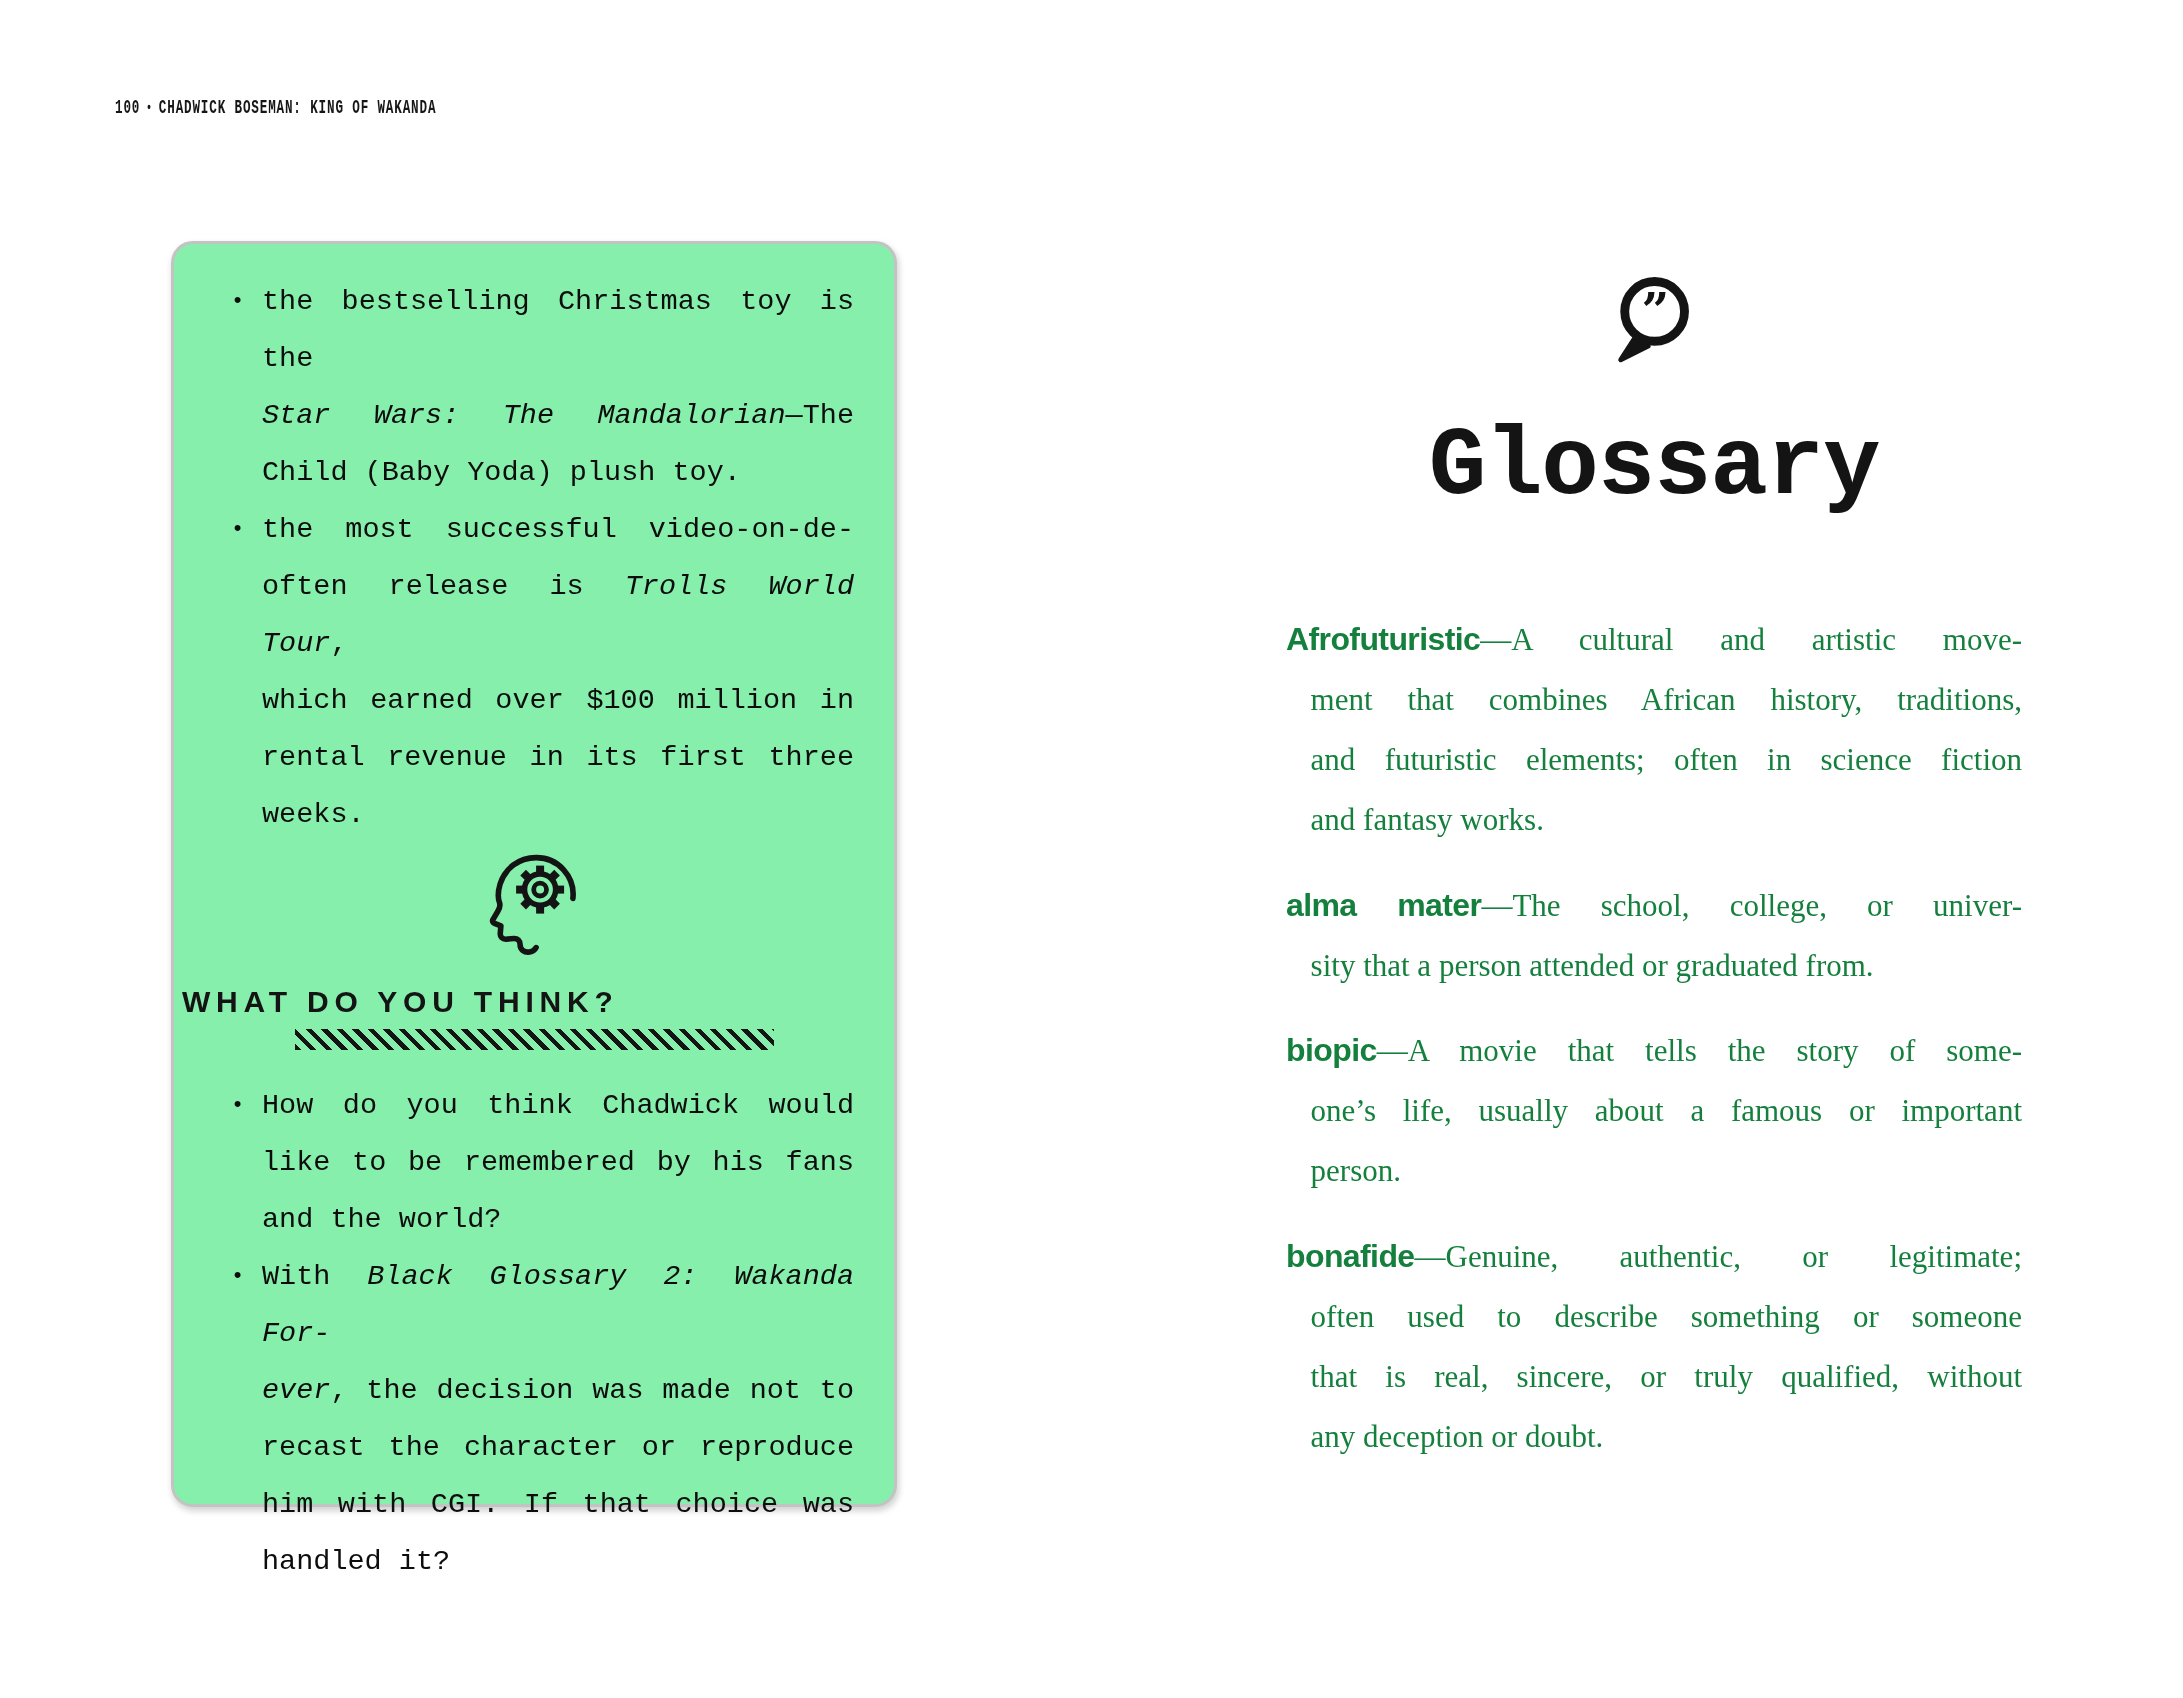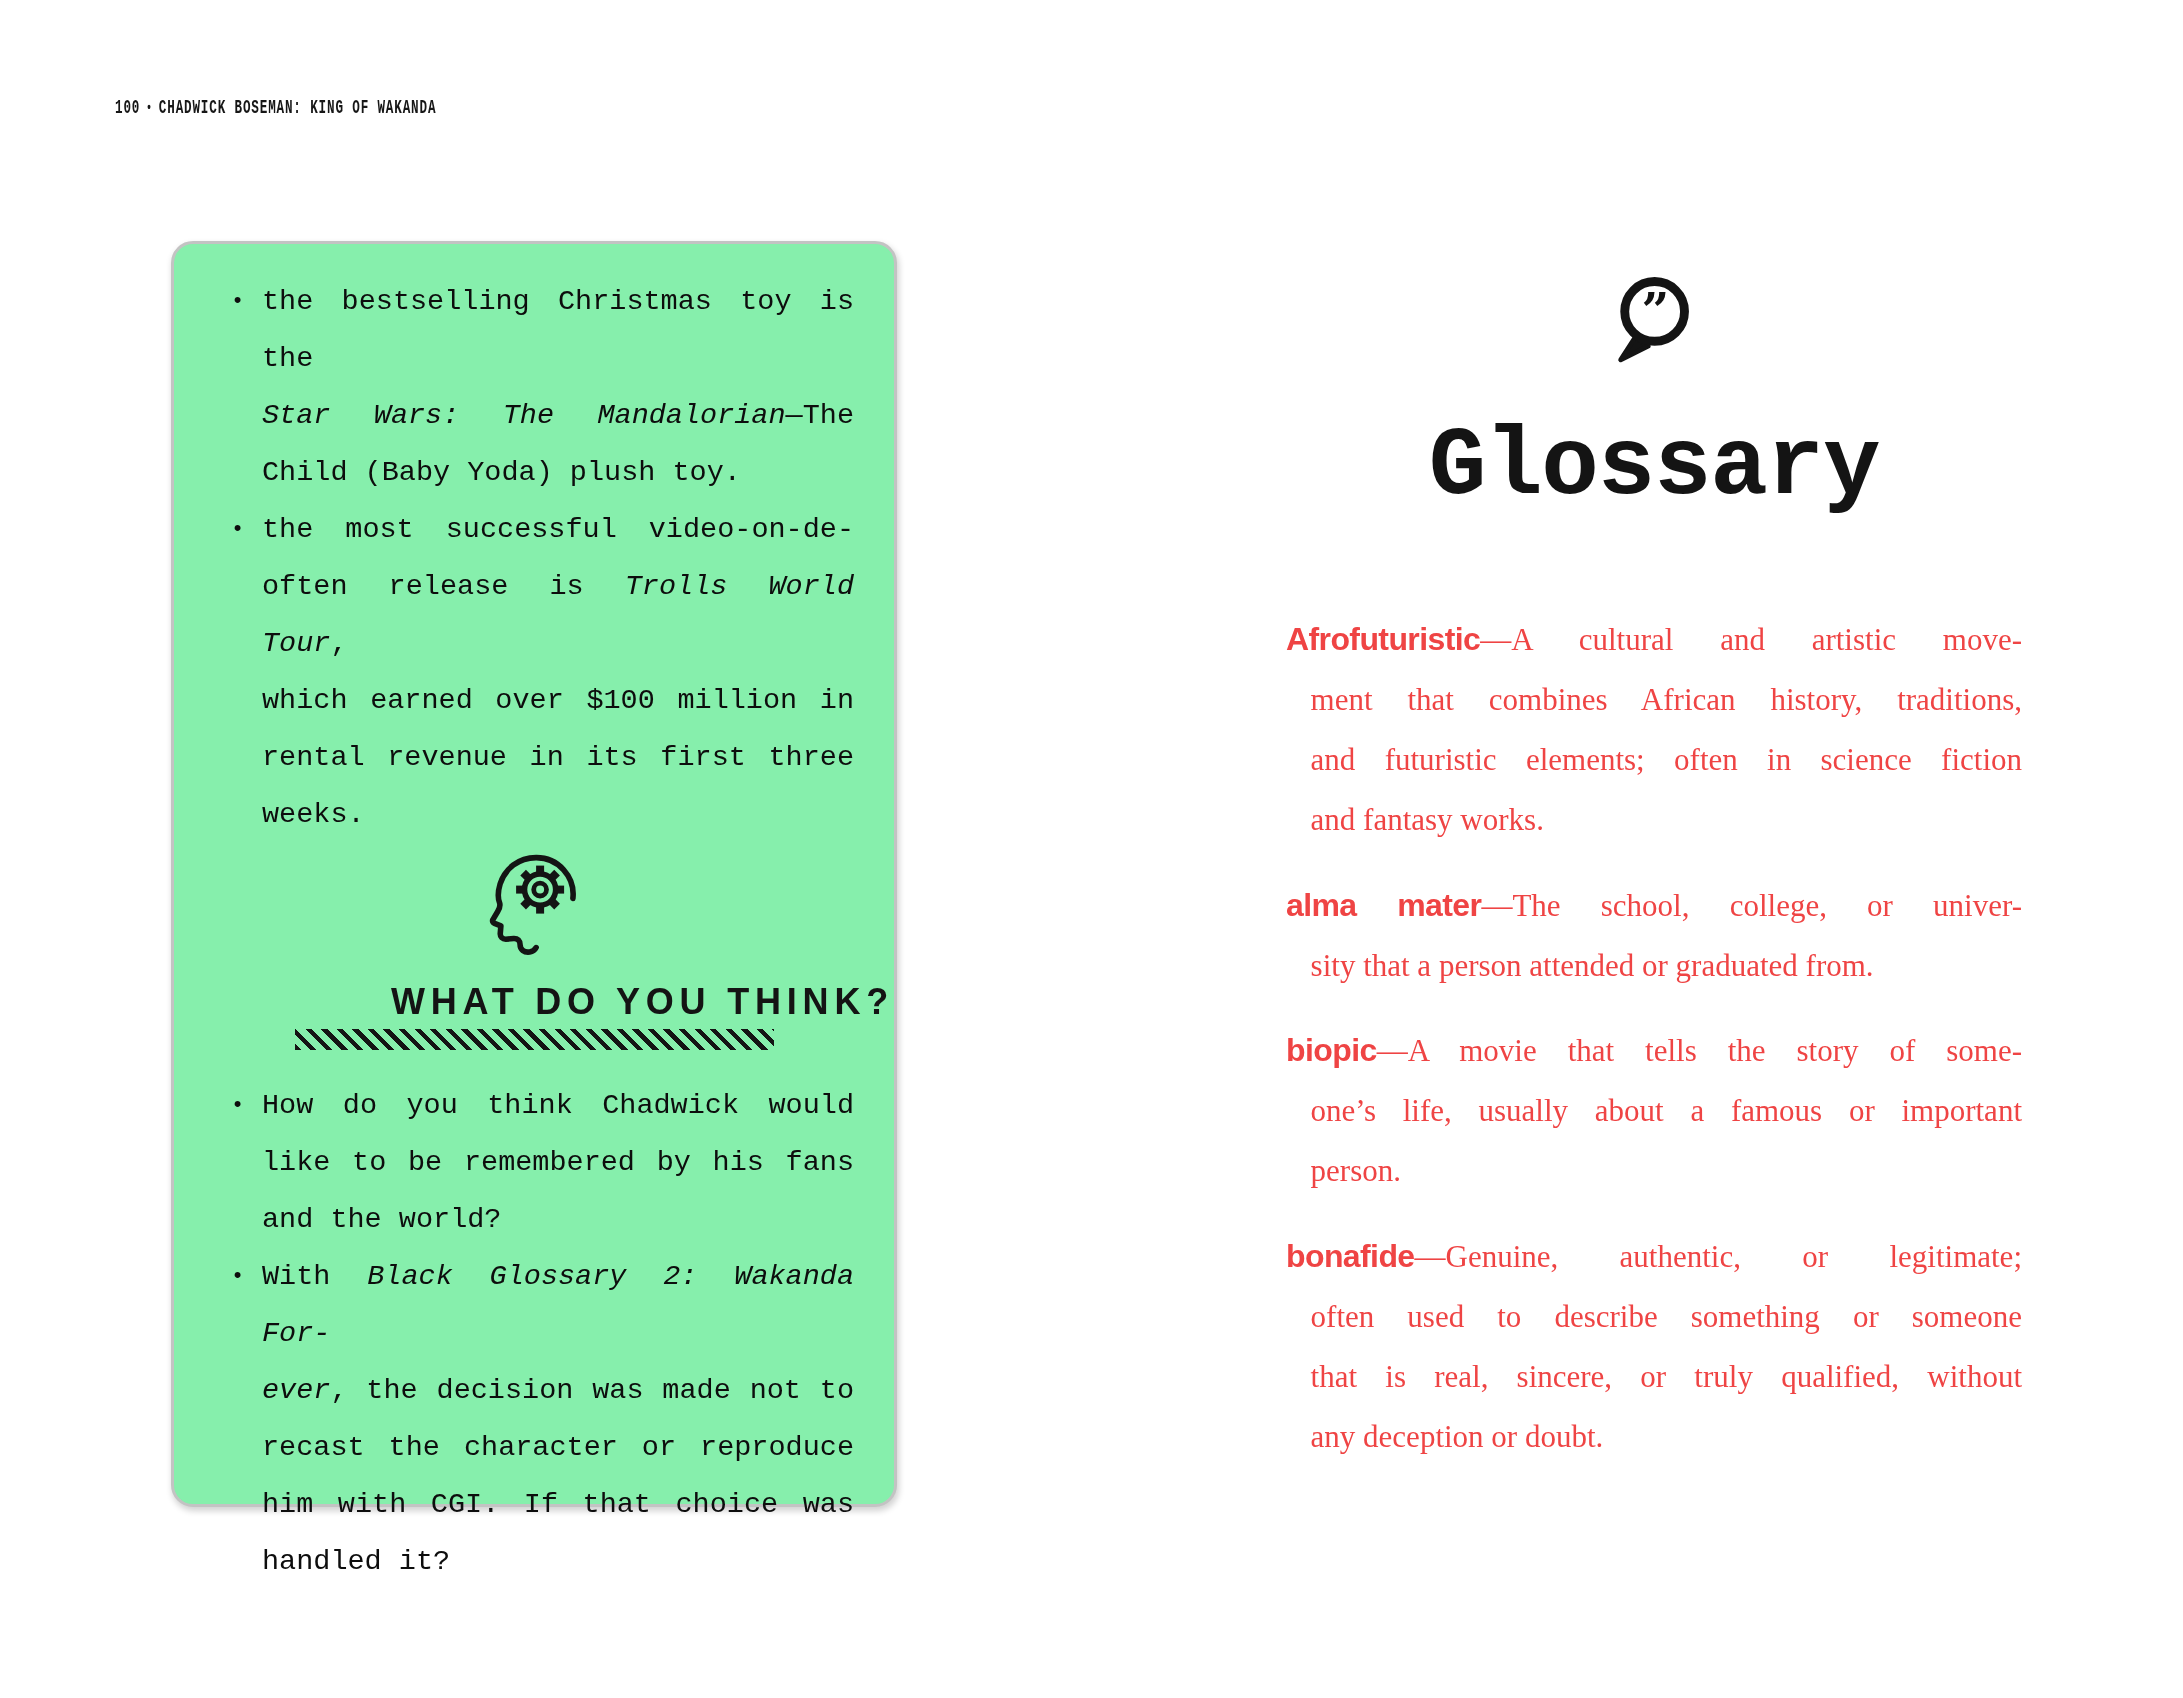--- a/index.html
+++ b/index.html
@@ -20,34 +20,34 @@
                padding-top:29px;}
   ul.tw{list-style:none;margin:0 40px 0 53px;padding:0;}
   ul.tw li{position:relative;padding-left:35px;font-size:28.5px;line-height:57px;color:#0d0d0d;}
   ul.tw li::before{content:"•";position:absolute;left:3.9px;top:0;line-height:57px;font-size:22px;color:#0d0d0d;}
   .ln{text-align:justify;text-align-last:justify;}
   .ln.f{text-align-last:left;}
   .it{font-style:italic;}
 
   .think-icon-wrap{margin:9px auto 0;width:97px;height:104px;}
   .think-icon-wrap svg{display:block;width:97px;height:104px;}
-  .think-heading{margin:26px 0 0;font-family:"Liberation Sans",sans-serif;font-weight:700;
-                 font-size:36px;line-height:40px;letter-spacing:5.8px;text-align:right;color:#141414;}
+  .think-heading{margin:26px 8px 0;font-family:"Liberation Sans",sans-serif;font-weight:700;
+                 font-size:30px;line-height:40px;letter-spacing:5.8px;text-align:left;color:#141414;}
   .hatch{width:479px;height:21.3px;margin:6.5px auto 0;
          background:repeating-linear-gradient(45deg,#141414 0 4.5px,transparent 4.5px 11px);}
   #bottom-list{margin-top:27px;}
 
   
   .g-icon{position:absolute;left:1611px;top:272px;width:84px;height:95px;}
   .g-icon svg{display:block;width:84px;height:95px;}
   .g-title{position:absolute;left:1286px;top:420px;width:736px;margin:0;
            font-family:"Liberation Mono",monospace;font-weight:700;font-size:96px;
            line-height:96px;text-align:center;letter-spacing:-1.3px;color:#141414;}
   .entries{position:absolute;left:1286px;top:609px;width:736px;
-           font-family:"Liberation Serif",serif;font-size:31px;line-height:60px;color:#ef4444;}
+           font-family:"Liberation Serif",serif;font-size:31px;line-height:60px;color:#15803d;}
   .entry{margin-bottom:24.6px;}
   .entry .ln:not(:first-child){padding-left:24.6px;}
   .term{font-family:"Liberation Sans",sans-serif;font-weight:700;font-size:32px;letter-spacing:-0.6px;}
 </style>
 </head>
 <body>
 
 <div class="page">
 
   <header class="pg-header">

